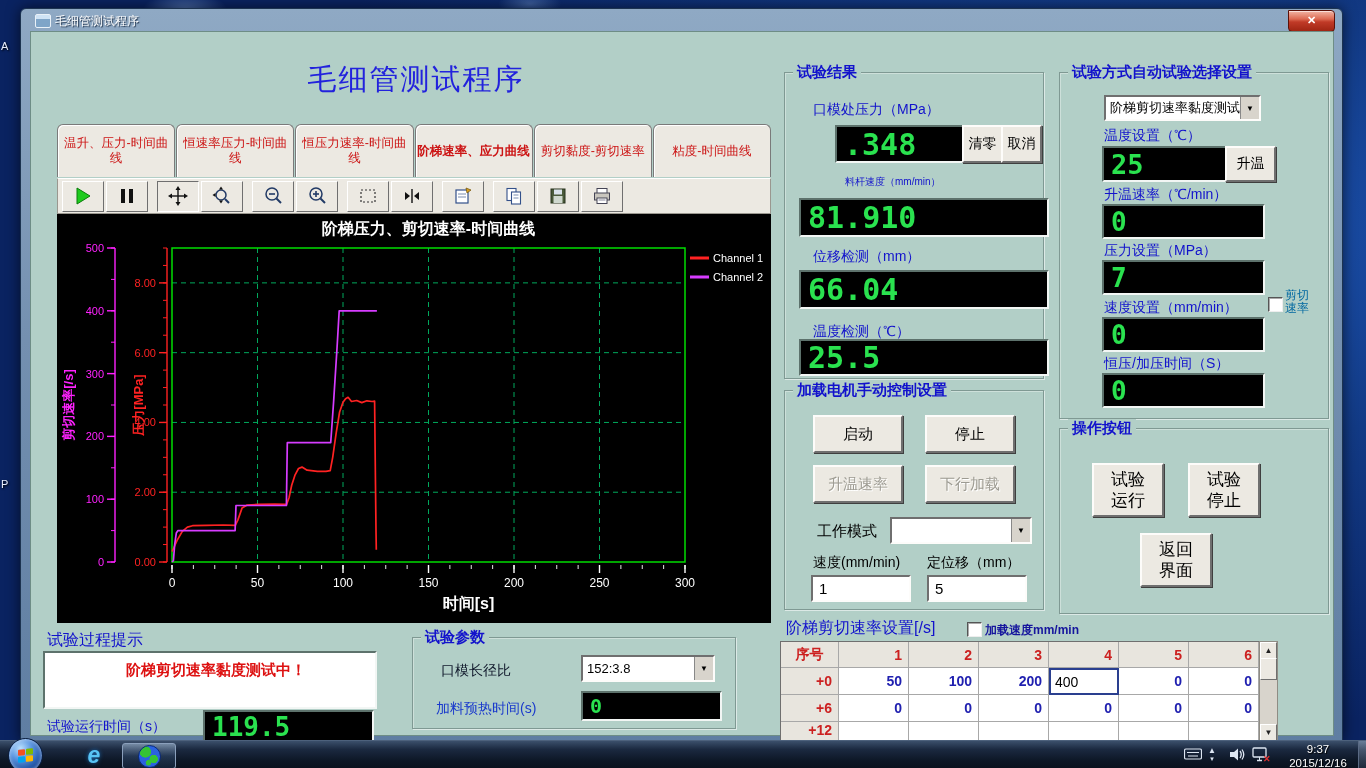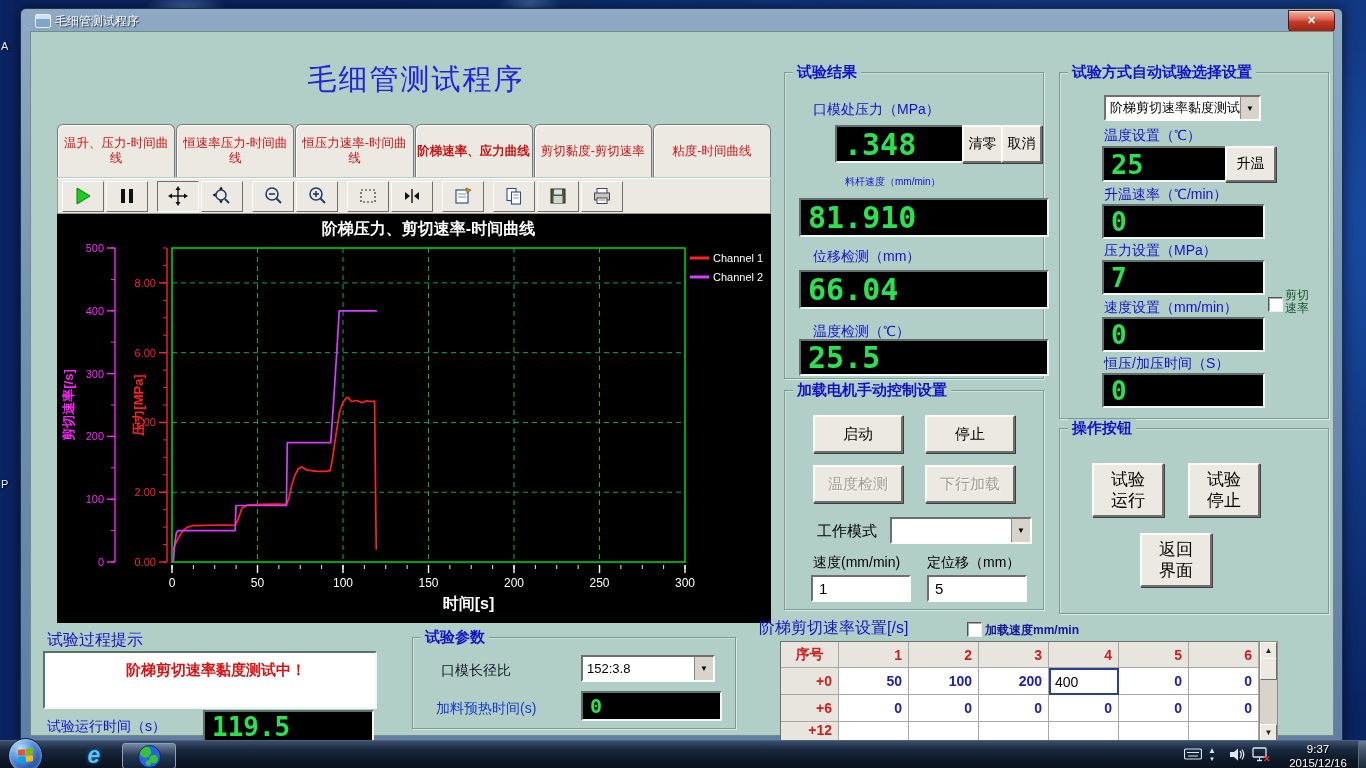--- a/index.html
+++ b/index.html
@@ -364,21 +364,21 @@
         <div class="abs lbl" style="left:28px;top:175px;font-size:14px;">位移检测（mm）</div>
         <div class="abs lcd" style="left:14px;top:197px;width:239px;height:35px;font-size:30px;">66.04</div>
         <div class="abs lbl" style="left:28px;top:250px;font-size:14px;">温度检测（℃）</div>
         <div class="abs lcd" style="left:14px;top:266px;width:239px;height:33px;font-size:30px;">25.5</div>
       </div>
 
       <div class="abs groupbox" style="left:753px;top:358px;width:258px;height:218px;">
         <div class="gtitle">加载电机手动控制设置</div>
         <div class="abs btn" style="left:28px;top:24px;width:86px;height:34px;">启动</div>
         <div class="abs btn" style="left:140px;top:24px;width:86px;height:34px;">停止</div>
-        <div class="abs btn disabled" style="left:28px;top:74px;width:86px;height:34px;">温度检测</div>
+        <div class="abs btn disabled" style="left:28px;top:74px;width:86px;height:34px;">升温速率</div>
         <div class="abs btn disabled" style="left:140px;top:74px;width:86px;height:34px;">下行加载</div>
         <div class="abs" style="left:32px;top:131px;font-size:15px;color:#000;">工作模式</div>
         <div class="abs dropdown" style="left:105px;top:126px;width:138px;height:23px;">
           <div class="dd-text"></div>
           <div class="dd-btn">▼</div>
         </div>
         <div class="abs" style="left:28px;top:163px;font-size:14px;color:#000;">速度(mm/min)</div>
         <div class="abs" style="left:142px;top:163px;font-size:14px;color:#000;">定位移（mm）</div>
         <div class="abs inputbox" style="left:26px;top:184px;width:90px;height:23px;">1</div>
         <div class="abs inputbox" style="left:142px;top:184px;width:90px;height:23px;">5</div>
@@ -392,38 +392,38 @@
         </div>
         <div class="abs lbl" style="left:44px;top:54px;font-size:14px;">温度设置（℃）</div>
         <div class="abs lcd" style="left:42px;top:73px;width:115px;height:32px;font-size:27px;">25</div>
         <div class="abs btn" style="left:165px;top:73px;width:47px;height:32px;font-size:14px;">升温</div>
         <div class="abs lbl" style="left:44px;top:113px;font-size:14px;">升温速率（℃/min）</div>
         <div class="abs lcd" style="left:42px;top:131px;width:152px;height:31px;font-size:26px;">0</div>
         <div class="abs lbl" style="left:44px;top:169px;font-size:14px;">压力设置（MPa）</div>
         <div class="abs lcd" style="left:42px;top:187px;width:152px;height:31px;font-size:26px;">7</div>
         <div class="abs lbl" style="left:44px;top:226px;font-size:14px;">速度设置（mm/min）</div>
         <div class="abs checkbox" style="left:208px;top:224px;"></div>
-        <div class="abs lbl preline" style="left:225px;top:216px;font-size:12px;font-weight:normal;color:#14532d;text-align:left;line-height:1.1;">剪切
+        <div class="abs lbl preline" style="left:225px;top:216px;font-size:12px;font-weight:normal;color:#0369a1;text-align:left;line-height:1.1;">剪切
 速率</div>
         <div class="abs lcd" style="left:42px;top:244px;width:152px;height:31px;font-size:26px;">0</div>
         <div class="abs lbl" style="left:44px;top:282px;font-size:14px;text-align:center;">恒压/加压时间（S）</div>
         <div class="abs lcd" style="left:42px;top:300px;width:152px;height:31px;font-size:26px;">0</div>
       </div>
 
       <div class="abs groupbox" style="left:1028px;top:396px;width:268px;height:184px;">
         <div class="gtitle">操作按钮</div>
         <div class="abs btn preline" style="left:32px;top:34px;width:68px;height:50px;font-size:17px;">试验
 运行</div>
         <div class="abs btn preline" style="left:128px;top:34px;width:68px;height:50px;font-size:17px;">试验
 停止</div>
         <div class="abs btn preline" style="left:80px;top:104px;width:68px;height:50px;font-size:17px;">返回
 界面</div>
       </div>
 
-      <div class="abs lbl" style="left:728px;top:586px;font-size:16px;">阶梯剪切速率设置[/s]</div>
+      <div class="abs lbl" style="left:755px;top:586px;font-size:16px;">阶梯剪切速率设置[/s]</div>
       <div class="abs checkbox" style="left:936px;top:590px;"></div>
       <div class="abs" style="left:954px;top:590px;font-size:12px;color:#15159d;font-weight:bold;">加载速度mm/min</div>
 
       <div id="steps-table" class="abs">
         <div class="tcell tcorner">序号</div>
         <div class="tcell thead">1</div>
         <div class="tcell thead">2</div>
         <div class="tcell thead">3</div>
         <div class="tcell thead">4</div>
         <div class="tcell thead">5</div>

